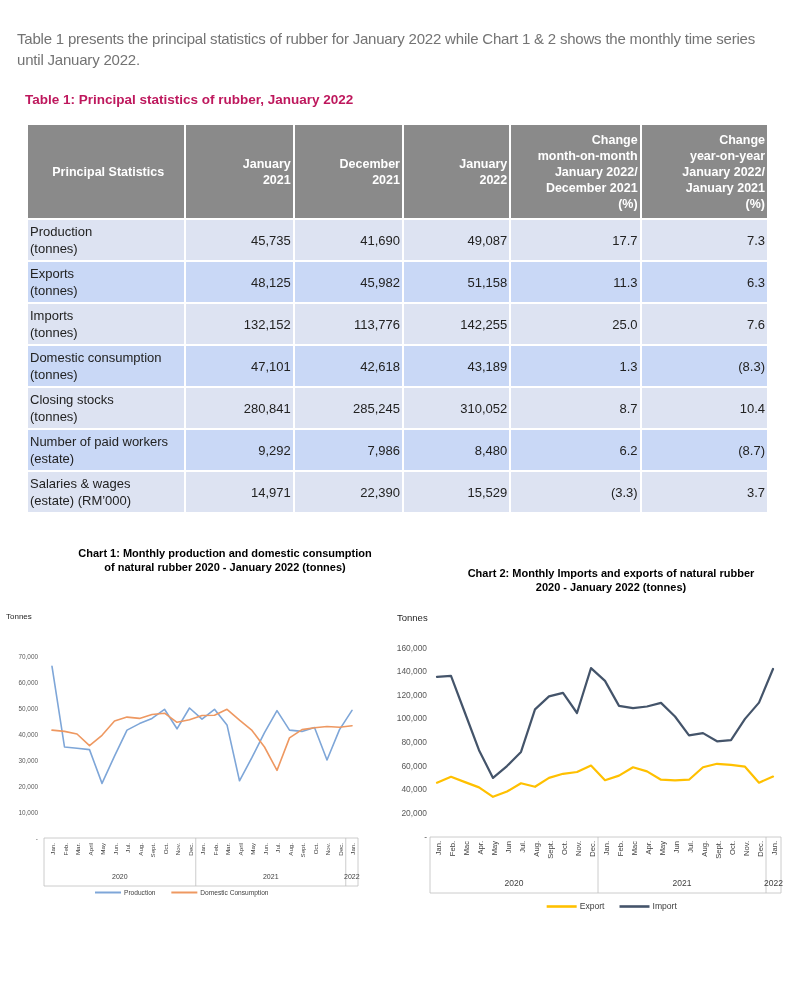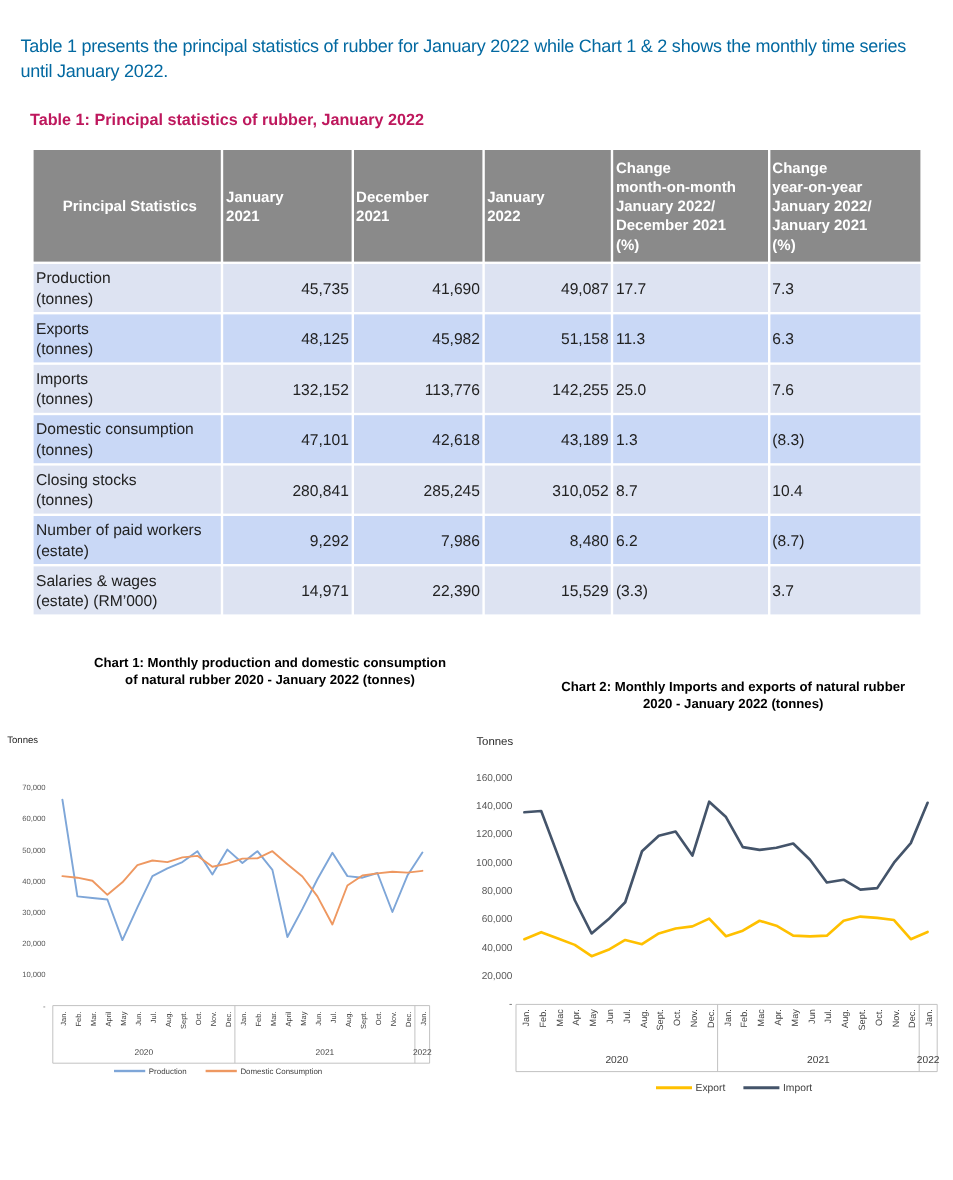--- a/index.html
+++ b/index.html
@@ -3,44 +3,44 @@
 <meta charset="utf-8">
 <style>
   html,body { margin:0; padding:0; }
   body {
     width:794px; height:983px; position:relative; background:#ffffff;
     font-family:"Liberation Sans", sans-serif; color:#1a1a1a;
     overflow:hidden;
   }
   .intro {
     position:absolute; left:17px; top:28px; width:764px;
-    font-size:15px; line-height:21px; letter-spacing:-0.2px; color:#0369a1;
+    font-size:15px; line-height:21px; letter-spacing:-0.2px; color:#737373;
   }
   .table-title {
     position:absolute; left:25px; top:92px; font-size:13.5px; font-weight:bold; color:#be185d;
   }
   table.stats {
     position:absolute; left:26px; top:123px;
     border-collapse:separate; border-spacing:2px; table-layout:fixed;
     width:743px; background:#ffffff;
   }
   table.stats th {
     background:#8a8a8a; color:#ffffff; font-weight:bold; font-size:12.5px;
-    text-align:left; vertical-align:middle; line-height:16px;
+    text-align:right; vertical-align:middle; line-height:16px;
     white-space:pre-line; height:89px; padding:2px 2px;
   }
   table.stats th.first { text-align:center; padding-left:6px; }
   table.stats td {
     font-size:13px; color:#222; vertical-align:middle; height:40px; padding:0 2px;
   }
   tr.light td { background:#dde3f2; }
   tr.dark  td { background:#c9d8f6; }
   td.rowlabel { text-align:left; padding-left:6px; line-height:17px; }
   td.num { text-align:right; padding-right:13px; }
-  td.pct { text-align:left; }
+  td.pct { text-align:right; }
   .chart-title {
     position:absolute; top:546px; font-size:11px; font-weight:bold; color:#000;
     text-align:center; white-space:pre-line; line-height:14px;
   }
   #chart1-title { left:40px;  width:370px; }
   #chart2-title { left:428px; width:366px;margin-top:20px; }
   svg.chart { position:absolute; top:605px; }
   #chart1-svg { left:0px; }
   #chart2-svg { left:393px; }
 </style>

